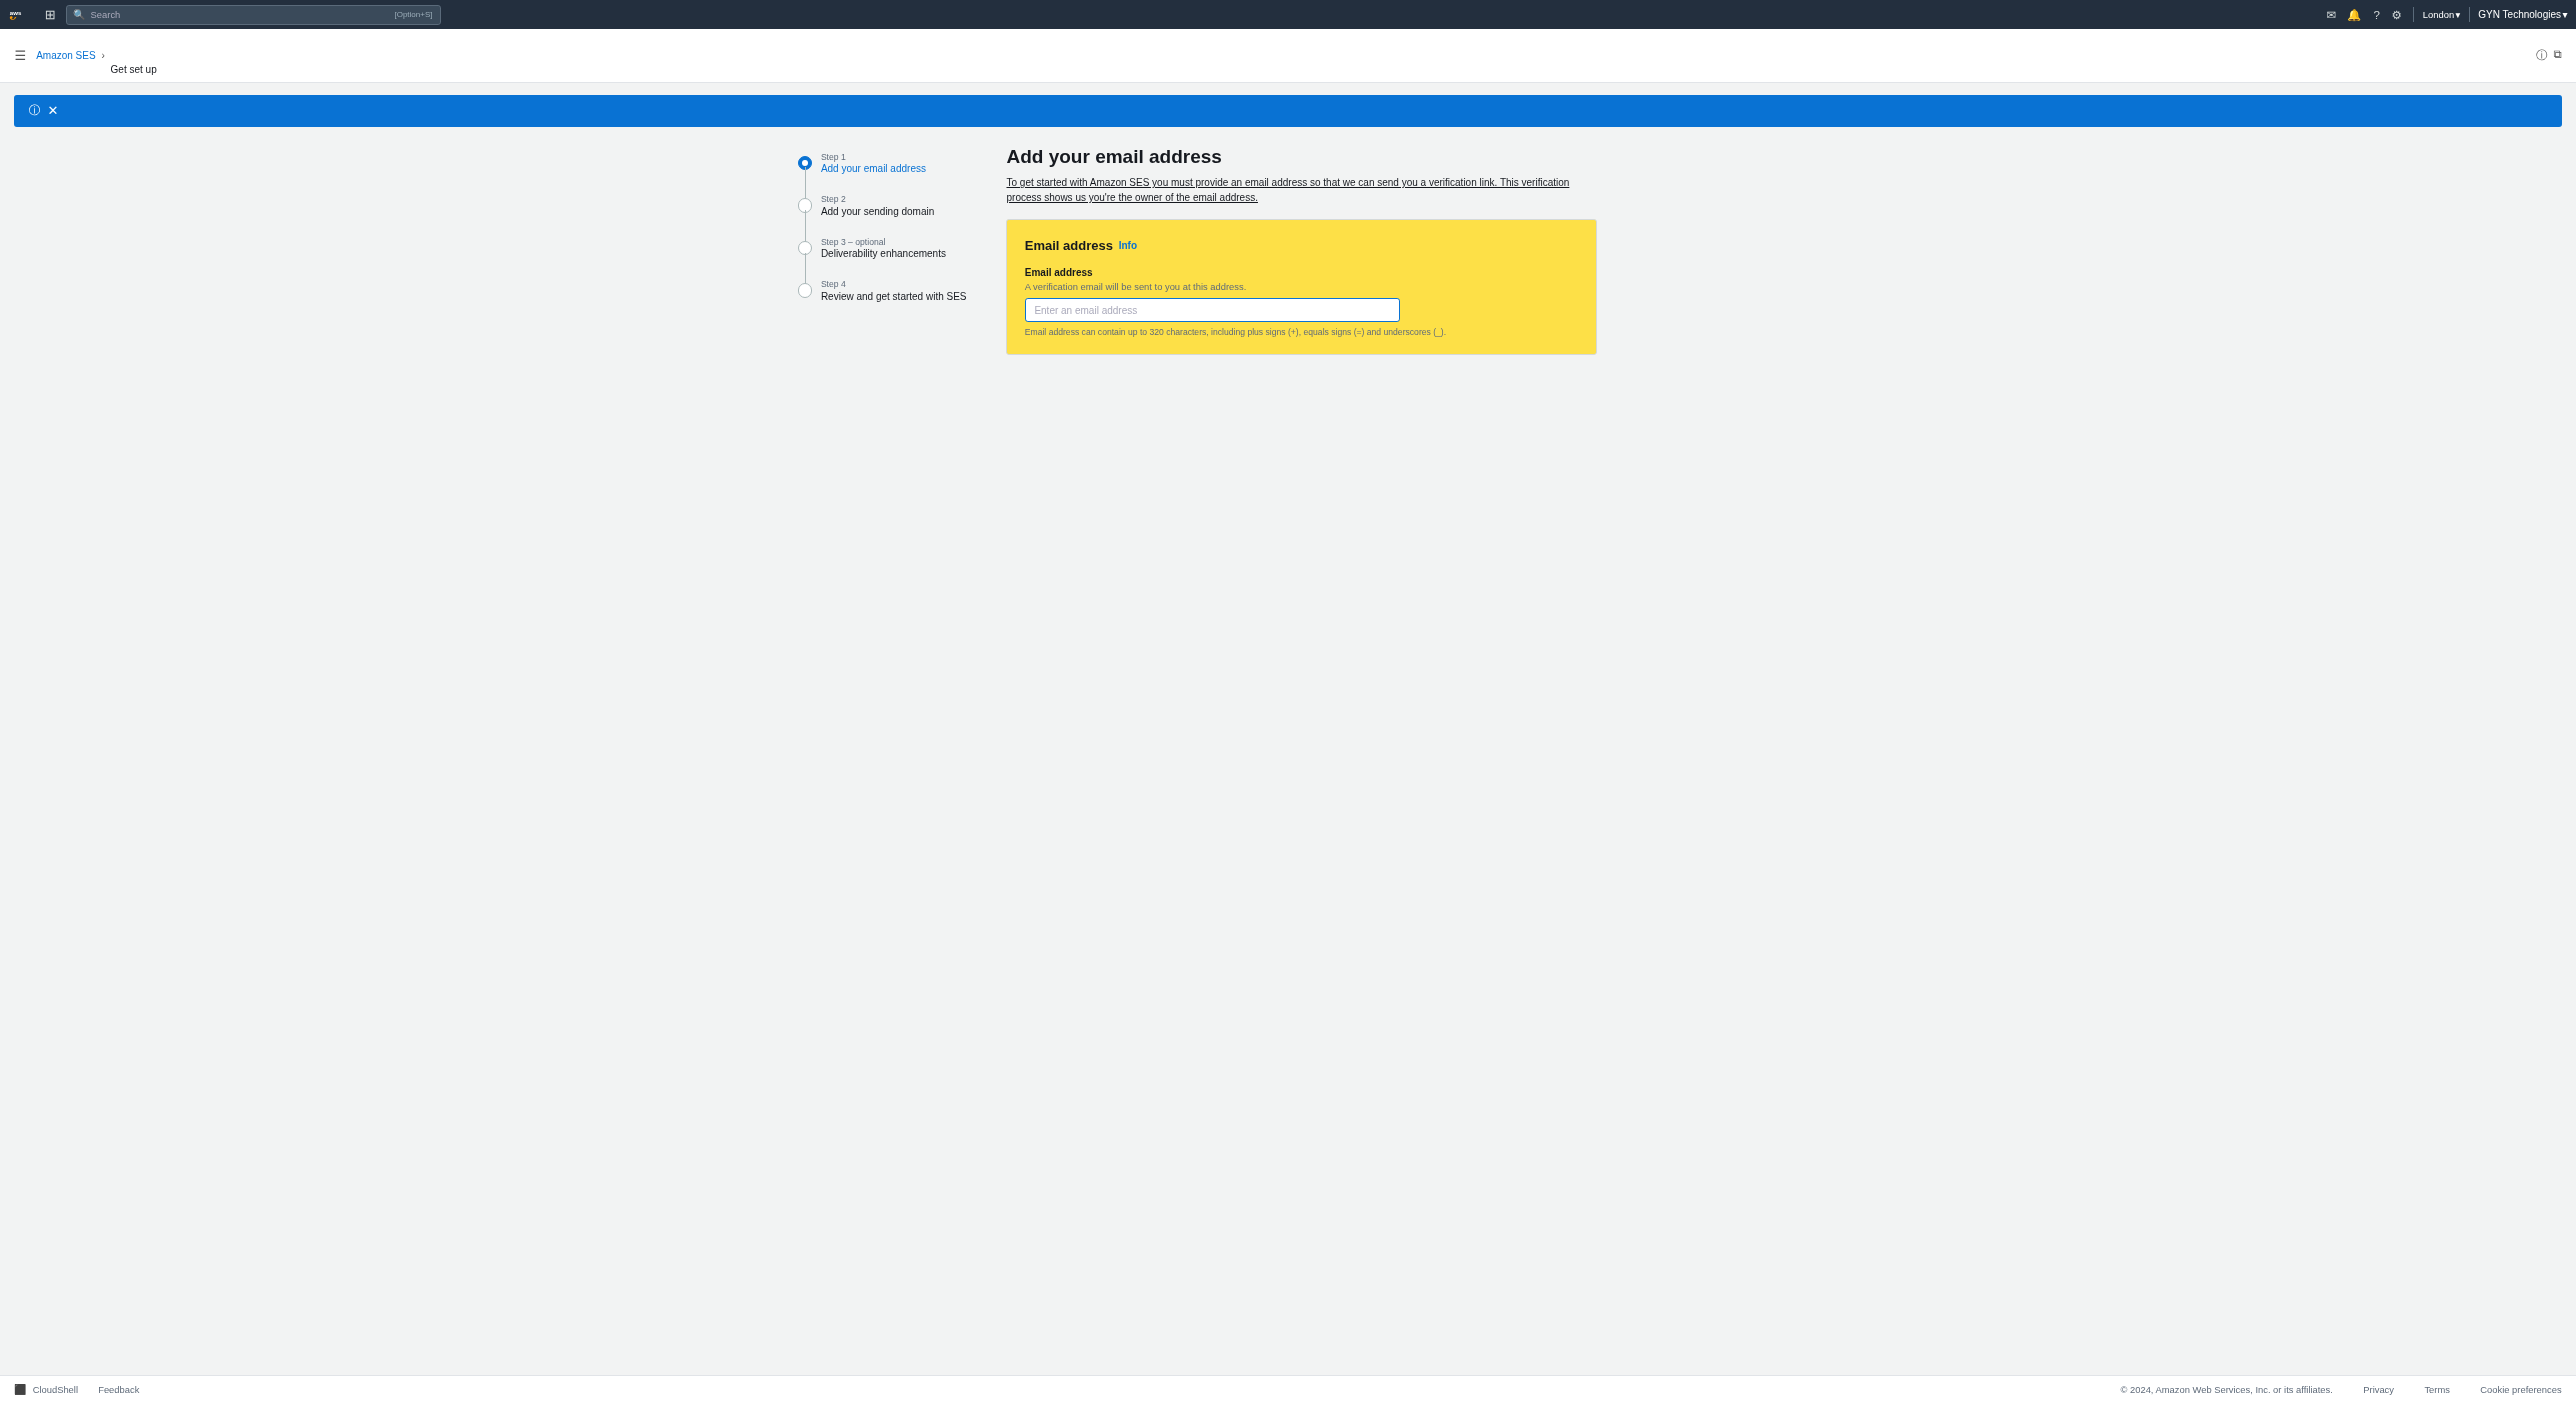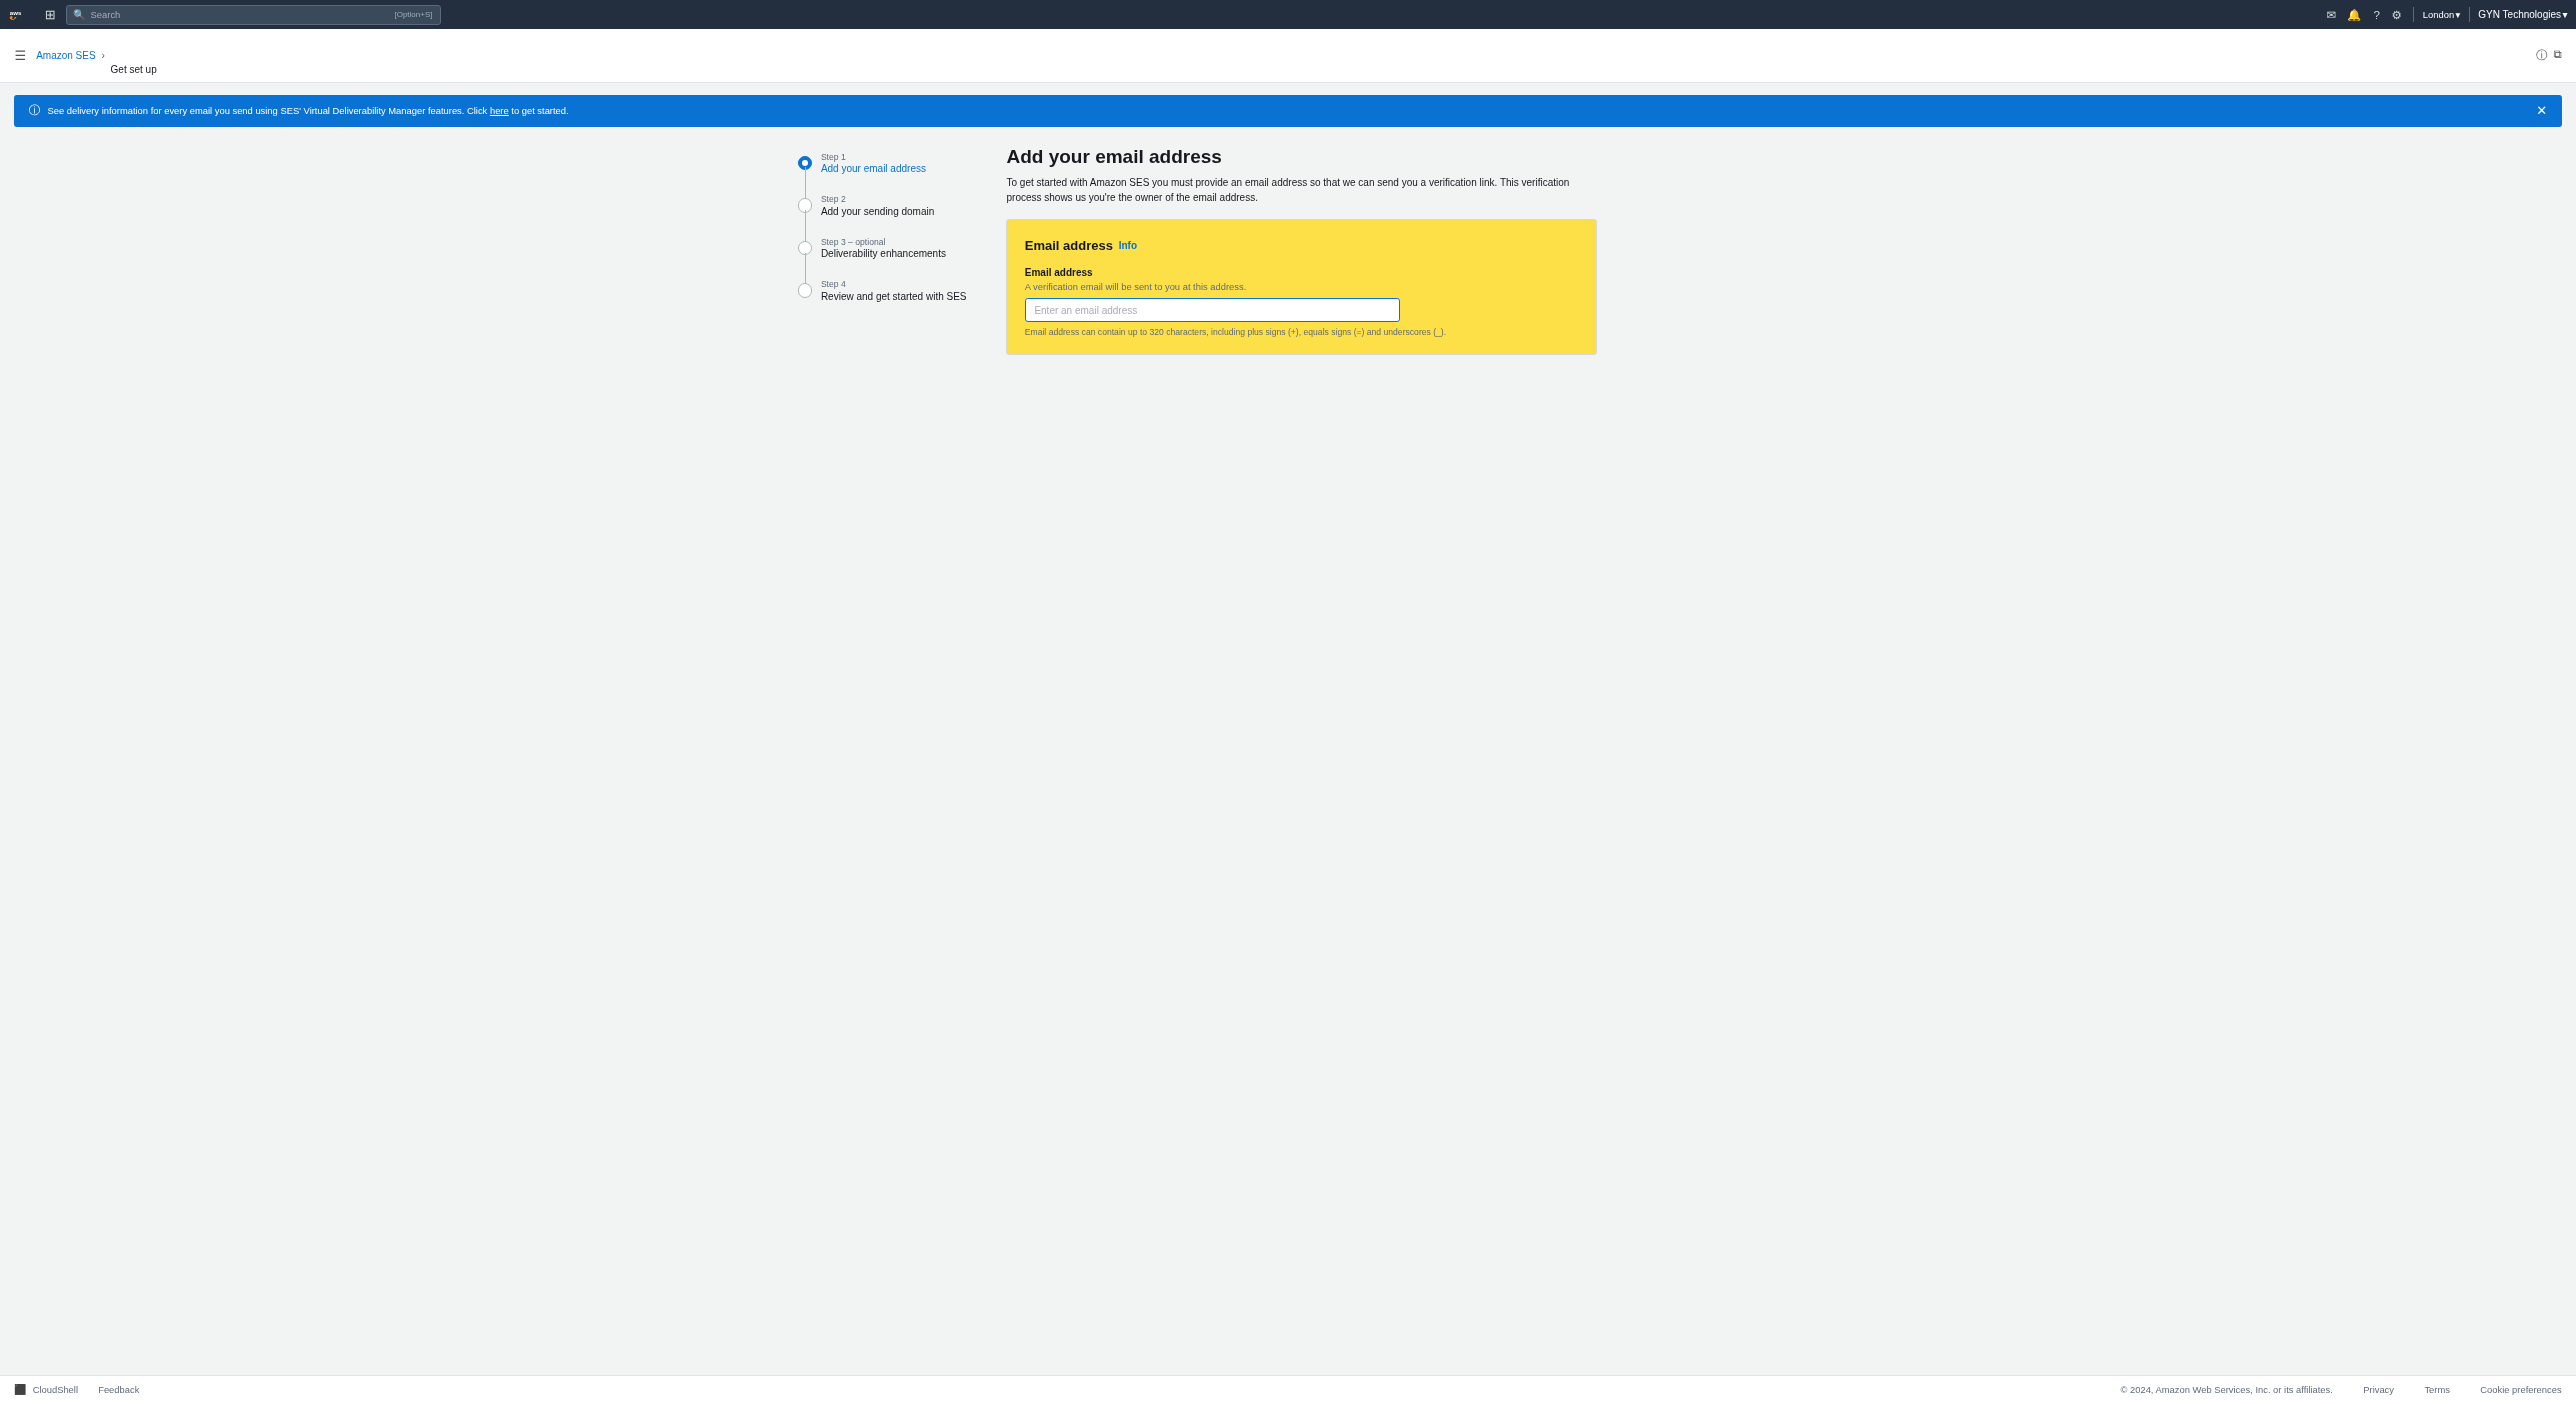--- a/index.html
+++ b/index.html
@@ -157,20 +157,21 @@
       font-weight: 700;
       color: #16191f;
       margin-bottom: 7.2px;
     }
     .page-desc {
       font-size: 10px;
       color: #16191f;
       margin-bottom: 14.4px;
       line-height: 1.5;
       max-width: 591px;
+      text-decoration: underline;
     }
 
     .card {
       background: #fde047;
       border: 0.7px solid #d5d9d9;
       border-radius: 2.9px;
       padding: 17.3px;
       max-width: 591px;
     }
     .card-title {
@@ -297,25 +298,20 @@
   <span class="breadcrumb-sep">›</span>
   <span class="breadcrumb-current">Get set up</span>
   <div class="breadcrumb-right">
     <span class="breadcrumb-icon-btn">ⓘ</span>
     <span class="breadcrumb-icon-btn">⧉</span>
   </div>
 </div>
 
 <div class="banner">
   <span class="banner-icon">ⓘ</span>
-  <span class="banner-text">
-    <span>See delivery information for every email you send using SES' Virtual Deliverability Manager features. Click</span>
-    <a class="banner-link">here</a>
-    <span>to get started.</span>
-  </span>
   <span class="banner-close">✕</span>
 </div>
 
 <div class="main-content">
 
   <div class="steps-sidebar">
 
     <div class="step-item">
       <div class="step-circle active">
         <span></span>

